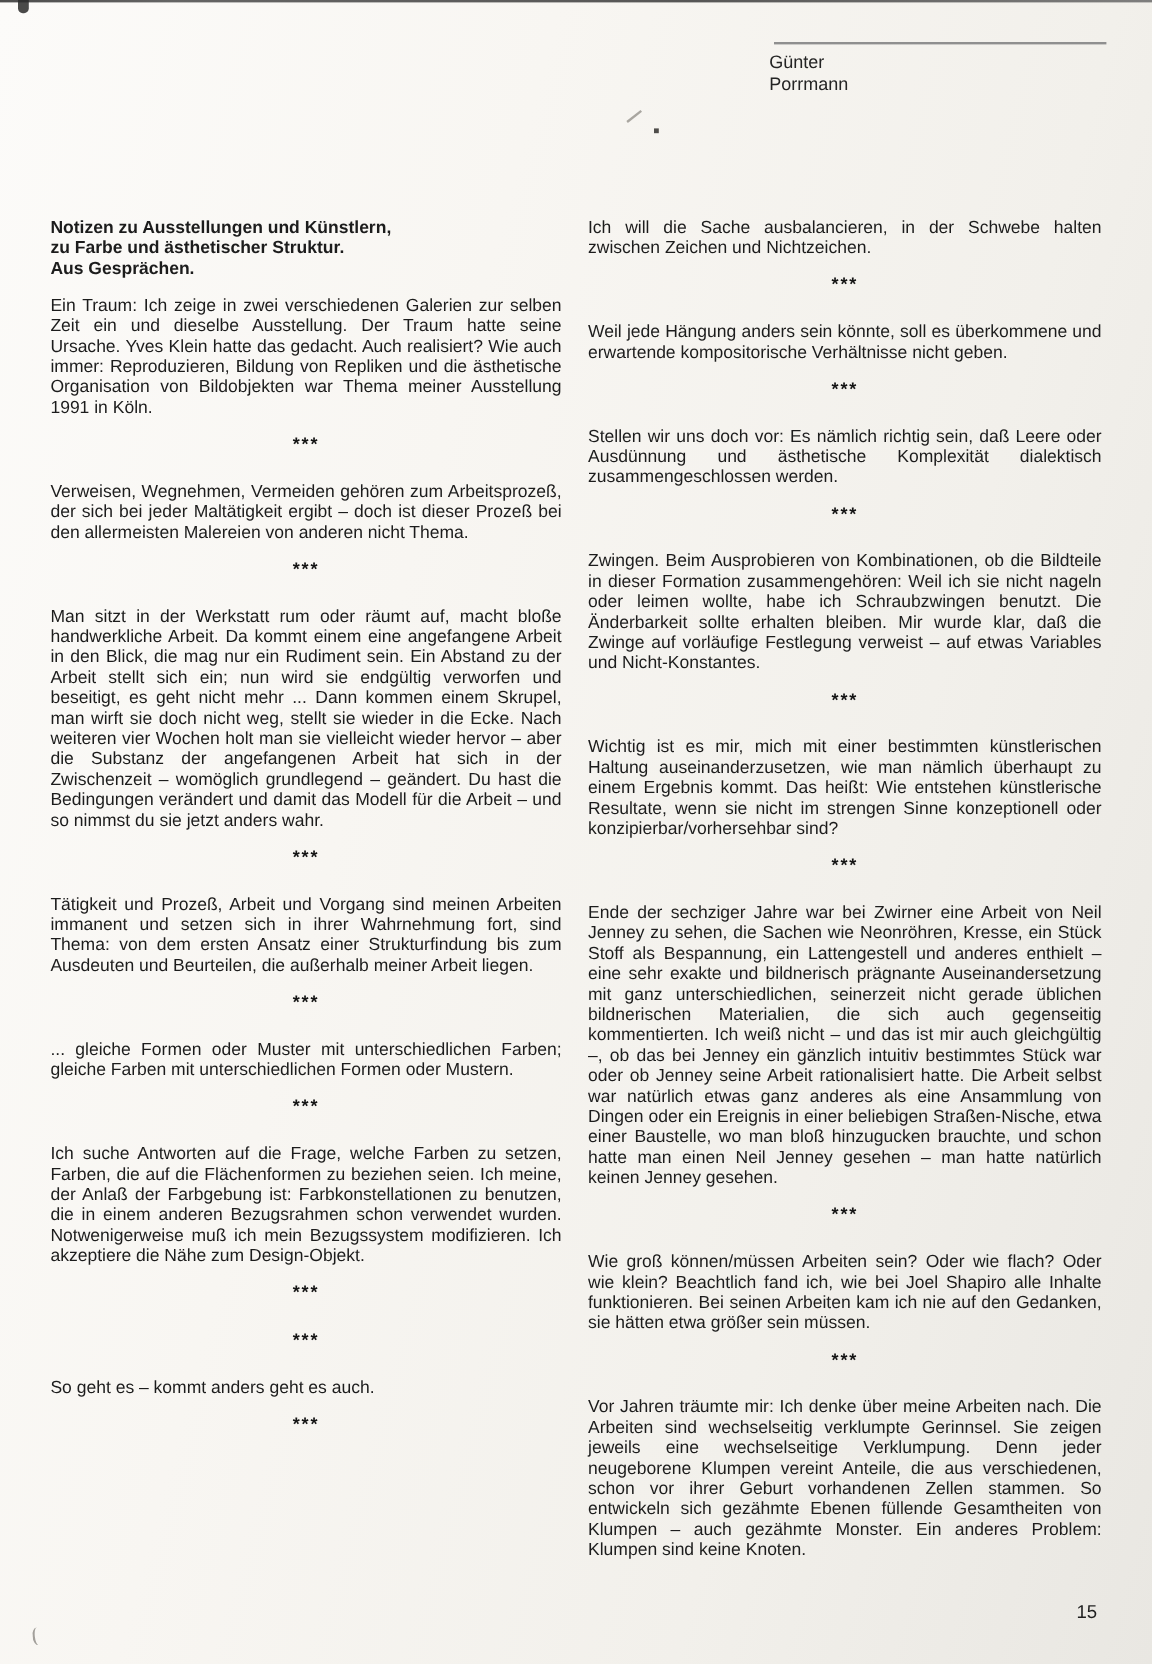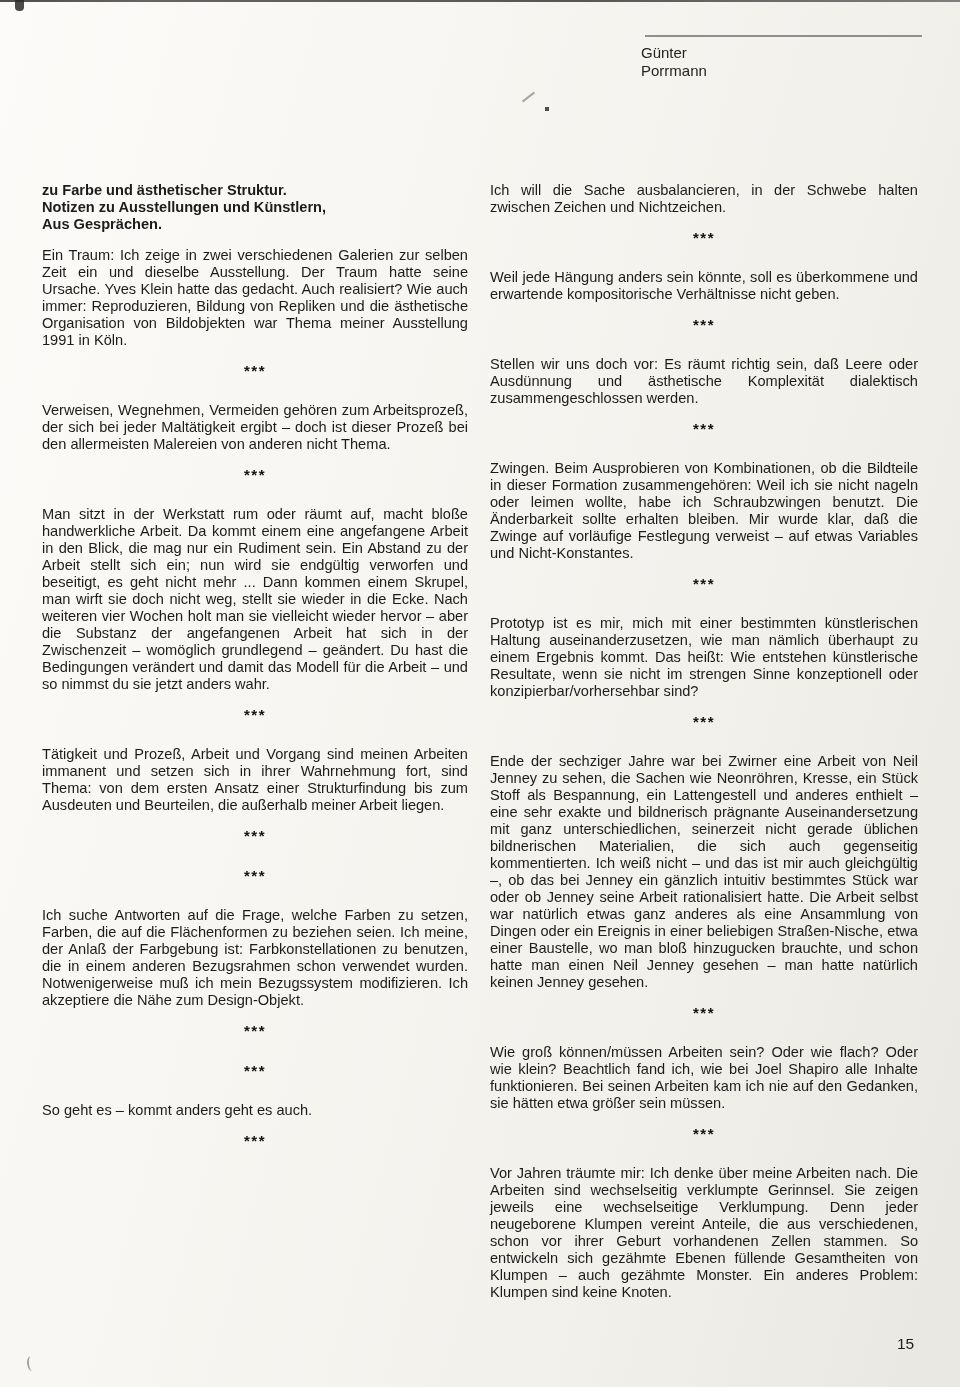--- a/index.html
+++ b/index.html
@@ -90,51 +90,52 @@
   <div class="artifact-paren"></div>
 
   <div class="header-rule"></div>
   <div class="author">
     <div>Günter</div>
     <div>Porrmann</div>
   </div>
 
   <div class="col col-left">
     <div class="doc-title">
+      <div>Notizen zu Ausstellungen und Künstlern,</div>
       <div>zu Farbe und ästhetischer Struktur.</div>
-      <div>Notizen zu Ausstellungen und Künstlern,</div>
       <div>Aus Gesprächen.</div>
     </div>
 
     <p class="para">Ein Traum: Ich zeige in zwei verschiedenen Galerien zur selben Zeit ein und dieselbe Ausstellung. Der Traum hatte seine Ursache. Yves Klein hatte das gedacht. Auch realisiert? Wie auch immer: Reproduzieren, Bildung von Repliken und die ästhetische Organisation von Bildobjekten war Thema meiner Ausstellung 1991 in Köln.</p>
     <div class="sep">***</div>
     <p class="para">Verweisen, Wegnehmen, Vermeiden gehören zum Arbeitsprozeß, der sich bei jeder Maltätigkeit ergibt – doch ist dieser Prozeß bei den allermeisten Malereien von anderen nicht Thema.</p>
     <div class="sep">***</div>
     <p class="para">Man sitzt in der Werkstatt rum oder räumt auf, macht bloße handwerkliche Arbeit. Da kommt einem eine angefangene Arbeit in den Blick, die mag nur ein Rudiment sein. Ein Abstand zu der Arbeit stellt sich ein; nun wird sie endgültig verworfen und beseitigt, es geht nicht mehr ... Dann kommen einem Skrupel, man wirft sie doch nicht weg, stellt sie wieder in die Ecke. Nach weiteren vier Wochen holt man sie vielleicht wieder hervor – aber die Substanz der angefangenen Arbeit hat sich in der Zwischenzeit – womöglich grundlegend – geändert. Du hast die Bedingungen verändert und damit das Modell für die Arbeit – und so nimmst du sie jetzt anders wahr.</p>
     <div class="sep">***</div>
     <p class="para">Tätigkeit und Prozeß, Arbeit und Vorgang sind meinen Arbeiten immanent und setzen sich in ihrer Wahrnehmung fort, sind Thema: von dem ersten Ansatz einer Strukturfindung bis zum Ausdeuten und Beurteilen, die außerhalb meiner Arbeit liegen.</p>
     <div class="sep">***</div>
+    <p class="para">... gleiche Formen oder Muster mit unterschiedlichen Farben; gleiche Farben mit unterschiedlichen Formen oder Mustern.</p>
     <div class="sep">***</div>
     <p class="para">Ich suche Antworten auf die Frage, welche Farben zu setzen, Farben, die auf die Flächenformen zu beziehen seien. Ich meine, der Anlaß der Farbgebung ist: Farbkonstellationen zu benutzen, die in einem anderen Bezugsrahmen schon verwendet wurden. Notwenigerweise muß ich mein Bezugssystem modifizieren. Ich akzeptiere die Nähe zum Design-Objekt.</p>
     <div class="sep">***</div>
     <div class="sep">***</div>
     <p class="para">So geht es – kommt anders geht es auch.</p>
     <div class="sep">***</div>
   </div>
 
   <div class="col col-right">
     <p class="para">Ich will die Sache ausbalancieren, in der Schwebe halten zwischen Zeichen und Nichtzeichen.</p>
     <div class="sep">***</div>
     <p class="para">Weil jede Hängung anders sein könnte, soll es überkommene und erwartende kompositorische Verhältnisse nicht geben.</p>
     <div class="sep">***</div>
-    <p class="para">Stellen wir uns doch vor: Es räumt richtig sein, daß Leere oder Ausdünnung und ästhetische Komplexität dialektisch zusammengeschlossen werden.</p>
+    <p class="para">Stellen wir uns doch vor: Es nämlich richtig sein, daß Leere oder Ausdünnung und ästhetische Komplexität dialektisch zusammengeschlossen werden.</p>
     <div class="sep">***</div>
     <p class="para">Zwingen. Beim Ausprobieren von Kombinationen, ob die Bildteile in dieser Formation zusammengehören: Weil ich sie nicht nageln oder leimen wollte, habe ich Schraubzwingen benutzt. Die Änderbarkeit sollte erhalten bleiben. Mir wurde klar, daß die Zwinge auf vorläufige Festlegung verweist – auf etwas Variables und Nicht-Konstantes.</p>
     <div class="sep">***</div>
-    <p class="para">Prototyp ist es mir, mich mit einer bestimmten künstlerischen Haltung auseinanderzusetzen, wie man nämlich überhaupt zu einem Ergebnis kommt. Das heißt: Wie entstehen künstlerische Resultate, wenn sie nicht im strengen Sinne konzeptionell oder konzipierbar/vorhersehbar sind?</p>
+    <p class="para">Wichtig ist es mir, mich mit einer bestimmten künstlerischen Haltung auseinanderzusetzen, wie man nämlich überhaupt zu einem Ergebnis kommt. Das heißt: Wie entstehen künstlerische Resultate, wenn sie nicht im strengen Sinne konzeptionell oder konzipierbar/vorhersehbar sind?</p>
     <div class="sep">***</div>
     <p class="para">Ende der sechziger Jahre war bei Zwirner eine Arbeit von Neil Jenney zu sehen, die Sachen wie Neonröhren, Kresse, ein Stück Stoff als Bespannung, ein Lattengestell und anderes enthielt – eine sehr exakte und bildnerisch prägnante Auseinandersetzung mit ganz unterschiedlichen, seinerzeit nicht gerade üblichen bildnerischen Materialien, die sich auch gegenseitig kommentierten. Ich weiß nicht – und das ist mir auch gleichgültig –, ob das bei Jenney ein gänzlich intuitiv bestimmtes Stück war oder ob Jenney seine Arbeit rationalisiert hatte. Die Arbeit selbst war natürlich etwas ganz anderes als eine Ansammlung von Dingen oder ein Ereignis in einer beliebigen Straßen-Nische, etwa einer Baustelle, wo man bloß hinzugucken brauchte, und schon hatte man einen Neil Jenney gesehen – man hatte natürlich keinen Jenney gesehen.</p>
     <div class="sep">***</div>
     <p class="para">Wie groß können/müssen Arbeiten sein? Oder wie flach? Oder wie klein? Beachtlich fand ich, wie bei Joel Shapiro alle Inhalte funktionieren. Bei seinen Arbeiten kam ich nie auf den Gedanken, sie hätten etwa größer sein müssen.</p>
     <div class="sep">***</div>
     <p class="para">Vor Jahren träumte mir: Ich denke über meine Arbeiten nach. Die Arbeiten sind wechselseitig verklumpte Gerinnsel. Sie zeigen jeweils eine wechselseitige Verklumpung. Denn jeder neugeborene Klumpen vereint Anteile, die aus verschiedenen, schon vor ihrer Geburt vorhandenen Zellen stammen. So entwickeln sich gezähmte Ebenen füllende Gesamtheiten von Klumpen – auch gezähmte Monster. Ein anderes Problem: Klumpen sind keine Knoten.</p>
   </div>
 
   <div class="page-number">15</div>
 

